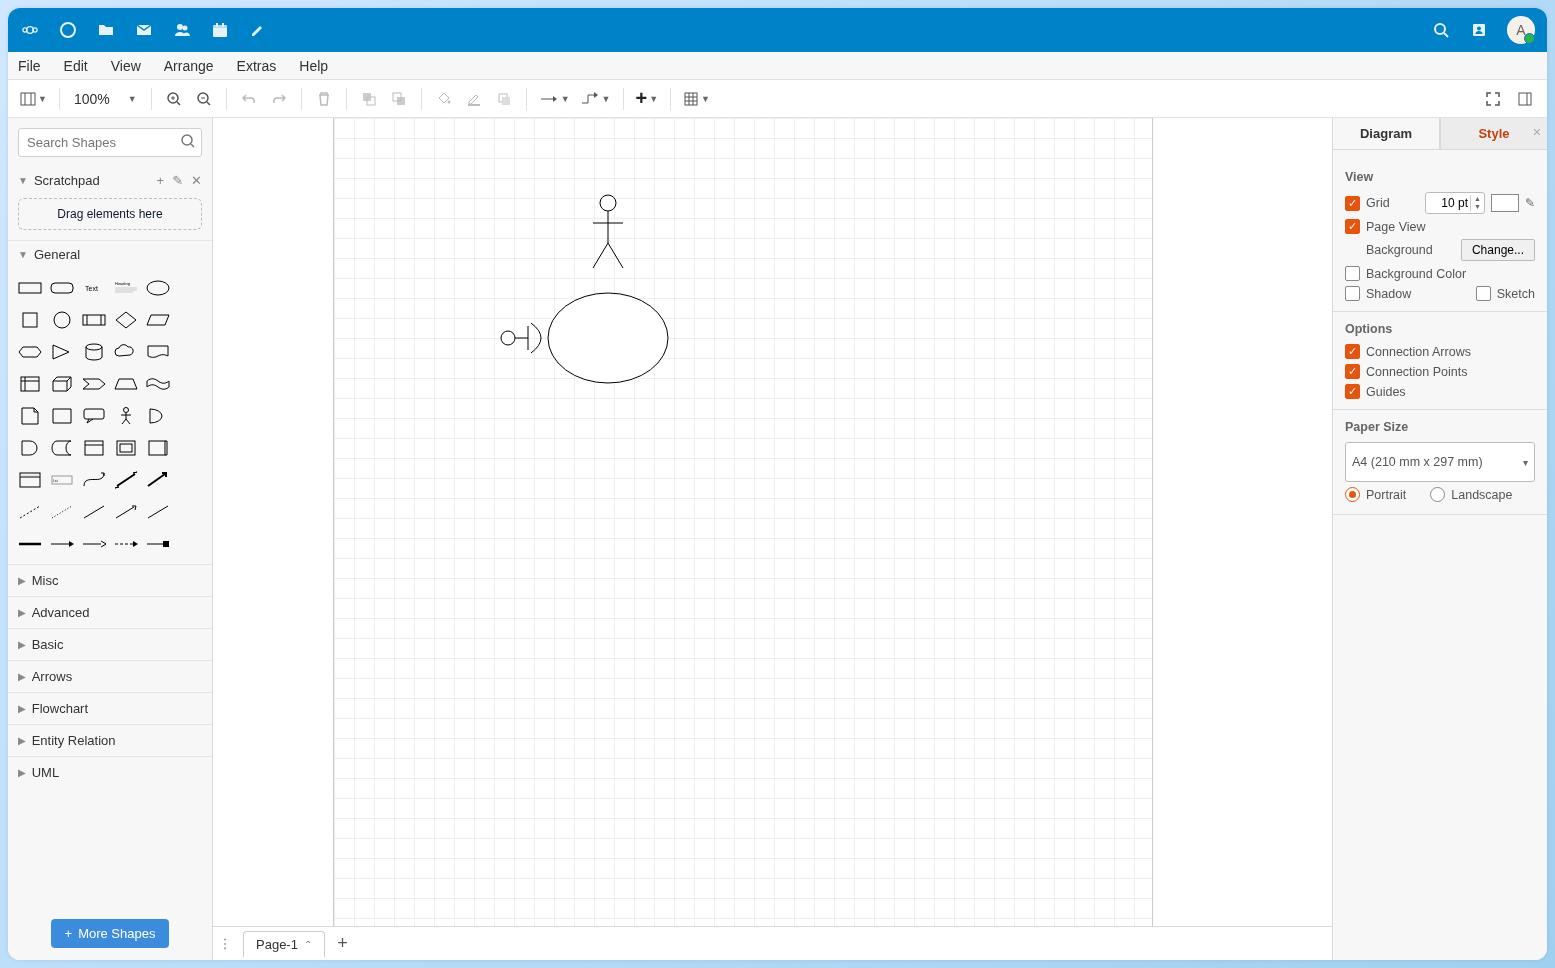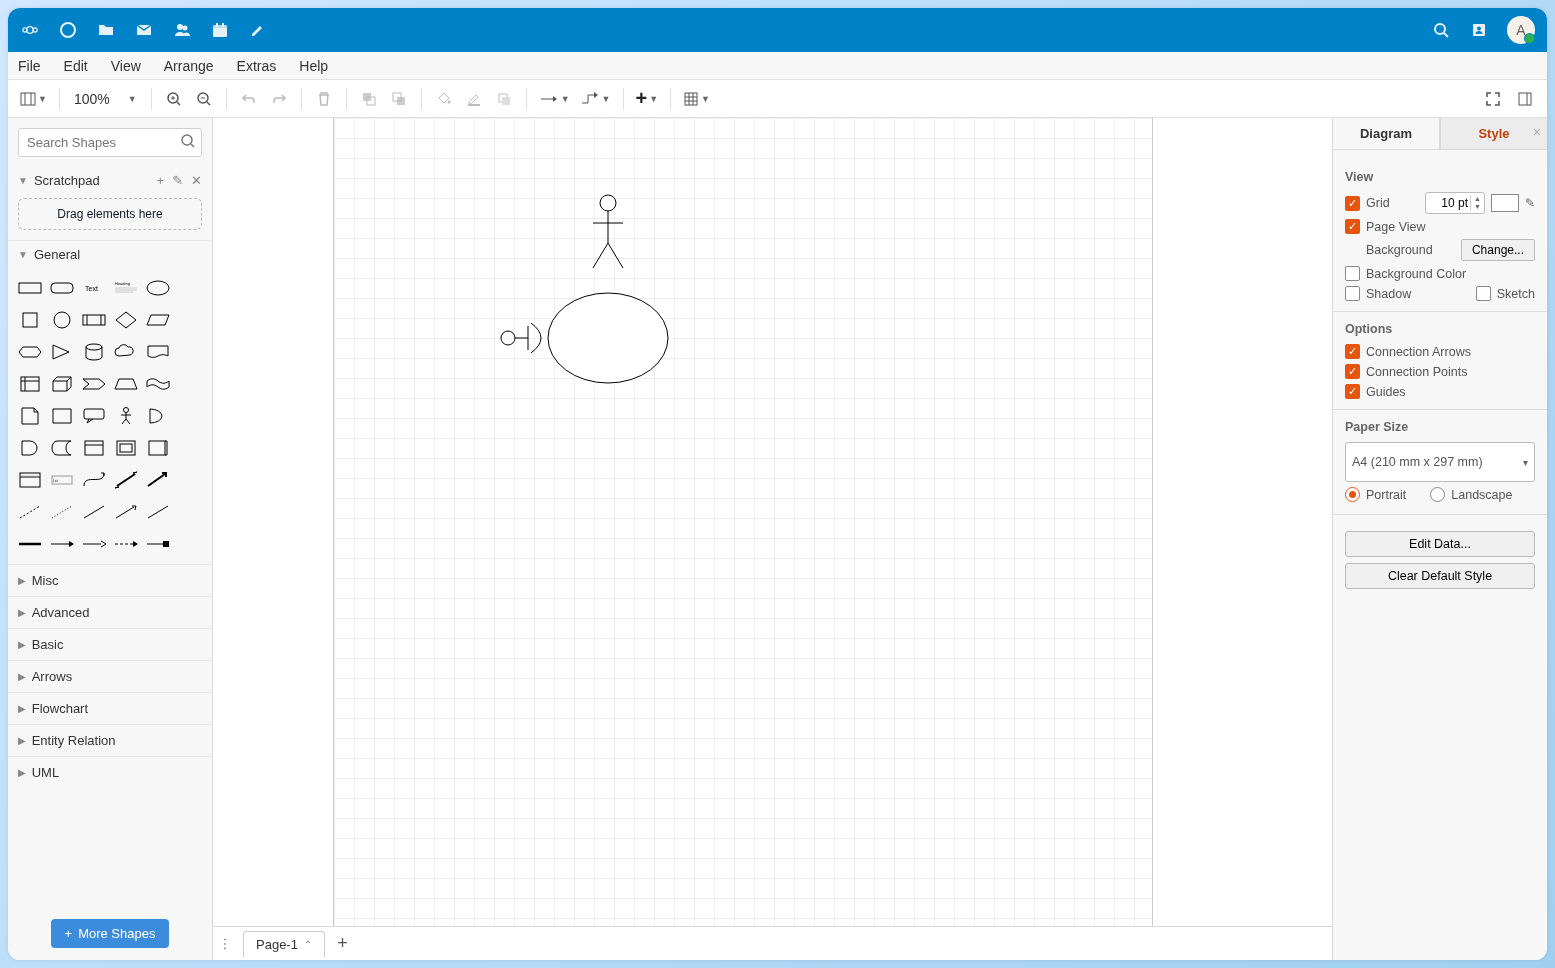--- a/index.html
+++ b/index.html
@@ -694,20 +694,16 @@
           </div>
         <div class="row" style="">
           <span class="rad checked"></span>
             <span>Portrait</span>
           <span style="width:12px"></span>
           <span class="rad"></span>
             <span>Landscape</span>
         </div>
 
         <div style="border-top:1px solid #ddd;margin:12px -12px 0;"></div>
-        <div style="padding-top:10px;">
-          <button class="wide-btn">Edit Data...</button>
-          <button class="wide-btn">Clear Default Style</button>
-        </div>
       </div>
     </div>
   </div>
 </div>
 
 </body></html>

